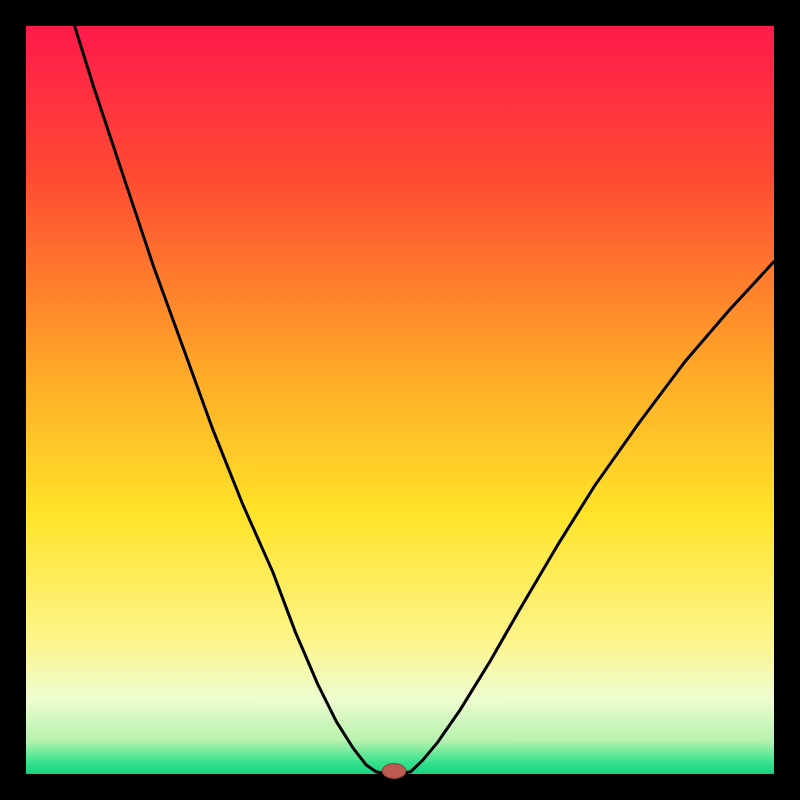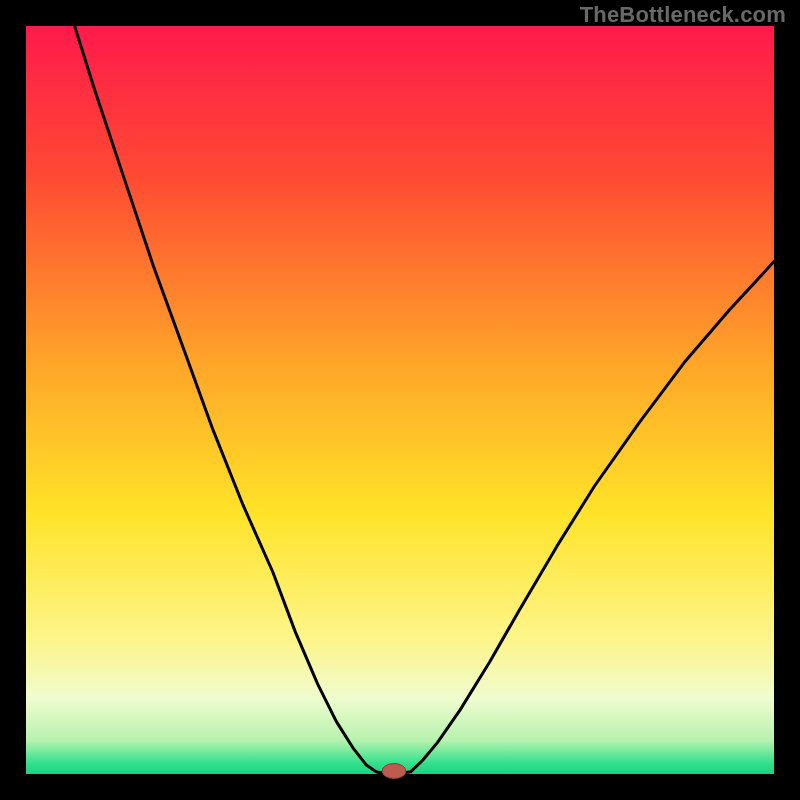--- a/index.html
+++ b/index.html
@@ -46,14 +46,13 @@
           <stop offset="95.5%" stop-color="#b7f2ae"></stop>
           <stop offset="98.5%" stop-color="#35e18d"></stop>
           <stop offset="100%" stop-color="#17d37f"></stop>
         </linearGradient>
   </defs>
   <rect id="plot-bg" x="26" y="26" width="748" height="748" fill="url(#bg-grad)"></rect>
   <path id="curve" fill="none" d="M74.6 26.0 L93.3 85.8 L123.2 175.6 L153.2 265.4 L183.1 347.6 L213.0 429.9 L242.9 504.7 L272.8 572.0 L295.3 631.9 L317.7 684.2 L336.4 721.6 L352.9 747.8 L366.3 765.0 L376.1 771.8 L379.1 772.5 L379.1 772.5 L385.0 772.5 L392.5 772.5 L400.0 772.5 L406.0 772.5 L410.5 771.8 L410.5 771.8 L422.4 760.5 L437.4 742.6 L459.8 710.4 L489.8 661.8 L519.7 609.4 L557.1 545.9 L594.5 486.0 L639.4 422.4 L684.2 362.6 L729.1 310.2 L774.0 261.6 " stroke="#000000" stroke-width="3" stroke-linejoin="round" stroke-linecap="round"></path>
   <ellipse id="marker" cx="394.016" cy="771.008" rx="11.968" ry="7.48" fill="#be5b50" stroke="#8d3d34" stroke-width="1"></ellipse>
 </svg>
 
-<div class="watermark">TheBottleneck.com</div>
 </div>
 
 </body></html>

